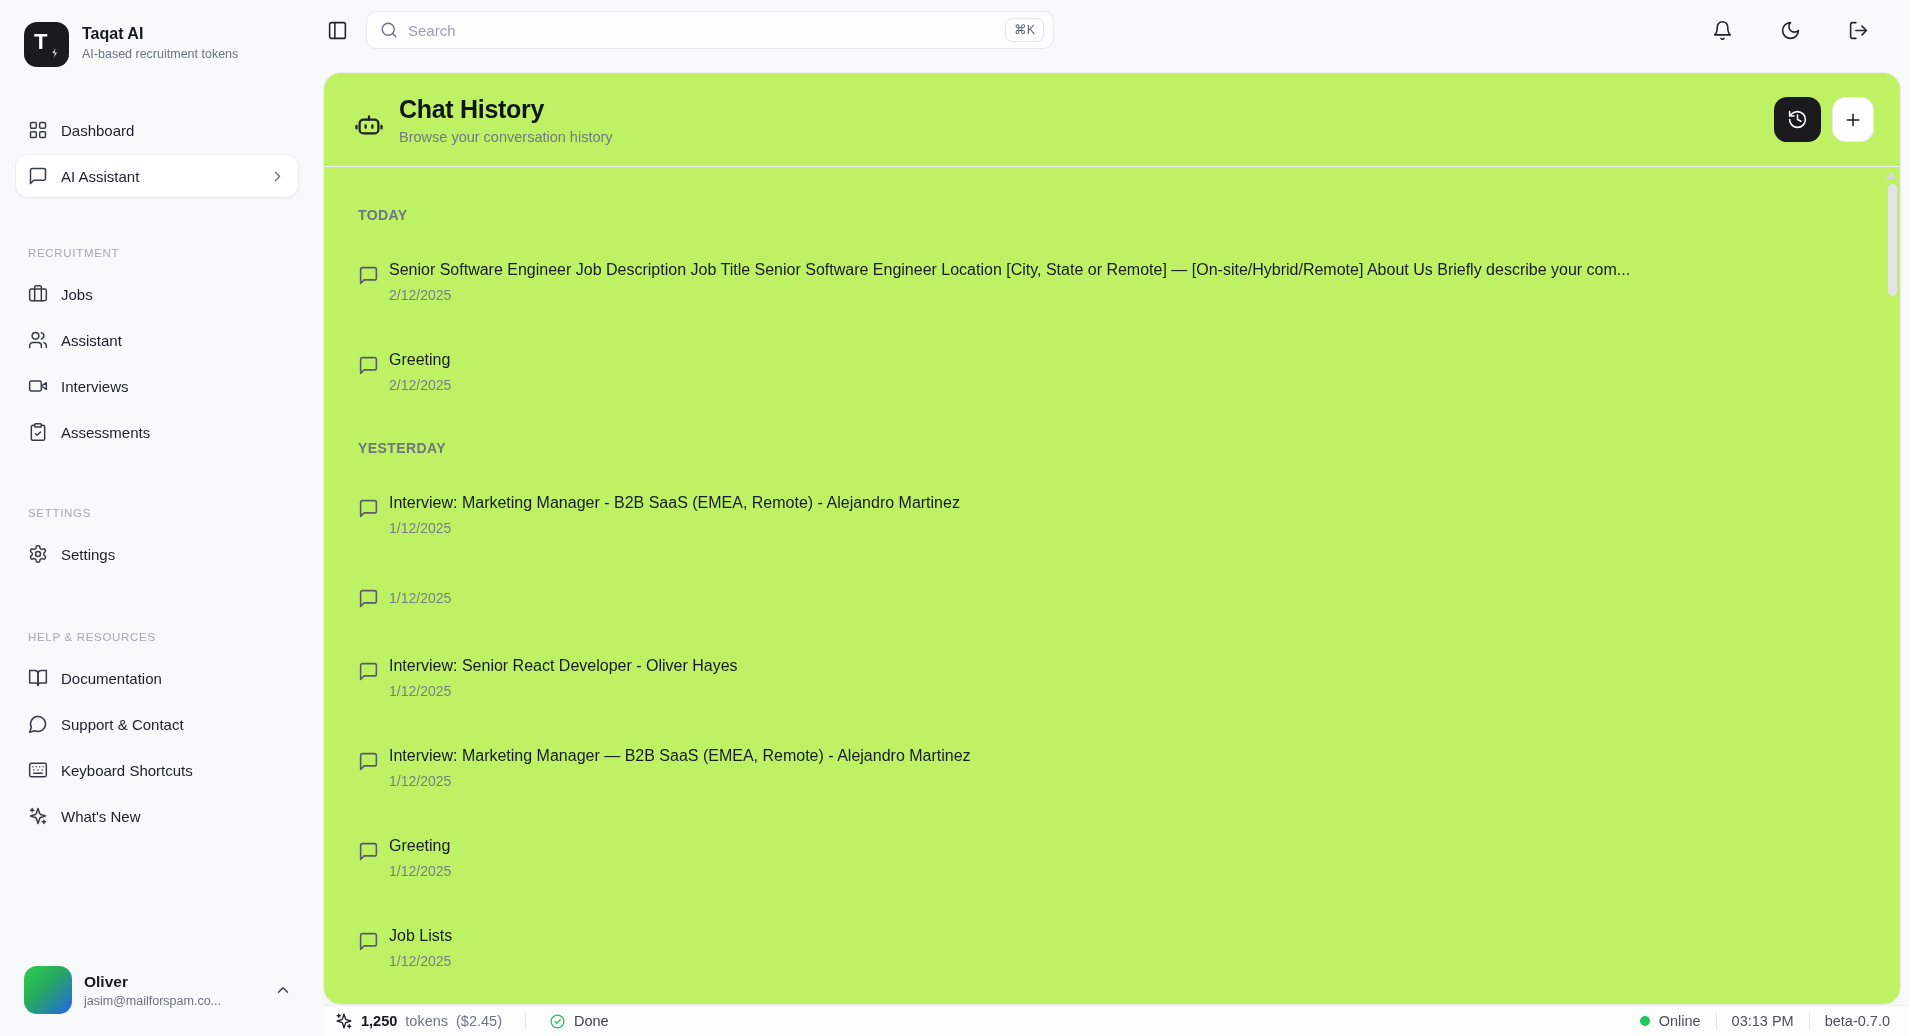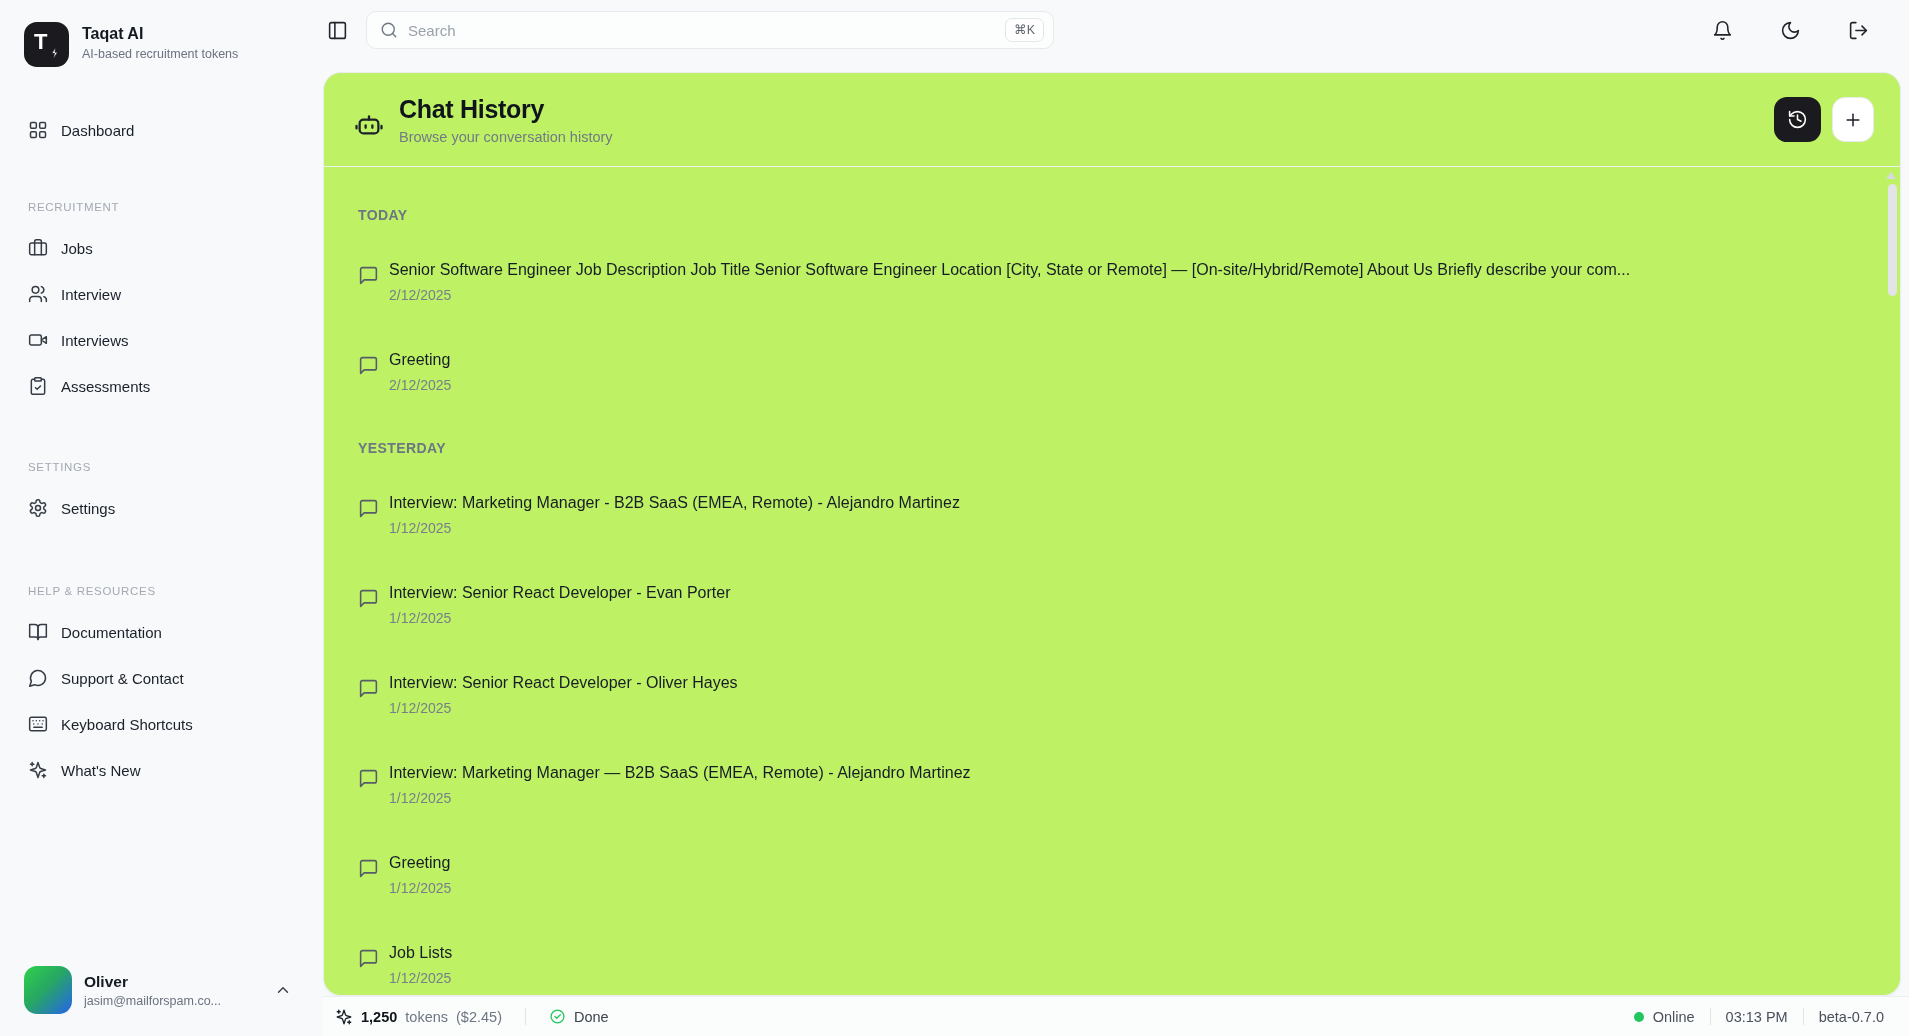--- a/index.html
+++ b/index.html
@@ -94,22 +94,22 @@
                 white-space:nowrap; overflow:hidden; text-overflow:ellipsis; }
   .chat-date { font-size:14px; color:#767f8b; margin-top:7px; line-height:16px; }
 
   .scroll-up { position:absolute; top:5px; right:4px; width:0; height:0;
                border-left:5px solid transparent; border-right:5px solid transparent;
                border-bottom:7px solid #d6d9de; }
   .scroll-thumb { position:absolute; top:17px; right:3px; width:9px; height:112px;
                   background:#e2e4e8; border-radius:5px; cursor:grab; }
 
   
-  .statusbar { height:40px; flex-shrink:0; margin-left:11px; display:flex;
-               align-items:center; padding:0 25px 0 12px; font-size:14.5px;
+  .statusbar { height:31px; flex-shrink:0; margin-left:11px; display:flex;
+               align-items:center; padding:0 19px 0 12px; font-size:14.5px;
                color:#6d7683; border-top:1px solid #edeef1; background:#fbfcfc; }
   .sb-left { display:flex; align-items:center; gap:8px; }
   .sb-spark { color:#1b2129; }
   .sb-tokens { font-weight:700; color:#10151c; }
   .sb-div { width:1px; height:17px; background:#e2e4e8; margin:0 15px; }
   .sb-done { color:#3c434d; }
   .sb-check { color:#22c55e; }
   .sb-right { margin-left:auto; display:flex; align-items:center; color:#4a515c; }
   .dot { width:10px; height:10px; border-radius:50%; background:#22c55e;
          margin-right:9px; }
@@ -138,41 +138,54 @@
           <svg width="20" height="20" viewBox="0 0 24 24" fill="none" stroke="currentColor" stroke-width="1.8" stroke-linecap="round" stroke-linejoin="round">
             <rect x="3" y="3" width="7" height="7" rx="1.5"></rect>
             <rect x="14" y="3" width="7" height="7" rx="1.5"></rect>
             <rect x="14" y="14" width="7" height="7" rx="1.5"></rect>
             <rect x="3" y="14" width="7" height="7" rx="1.5"></rect>
           </svg>
         </span>
     <span>Dashboard</span>
   </div>
 
+  <div class="nav-item active">
+    <span class="ni-icon">
+          <svg width="20" height="20" viewBox="0 0 24 24" fill="none" stroke="currentColor" stroke-width="1.8" stroke-linecap="round" stroke-linejoin="round">
+            <path d="M21 15a2 2 0 0 1-2 2H7l-4 4V5a2 2 0 0 1 2-2h14a2 2 0 0 1 2 2z"></path>
+          </svg>
+        </span>
+    <span>AI Assistant</span>
+  <span class="chev">
+          <svg width="17" height="17" viewBox="0 0 24 24" fill="none" stroke="currentColor" stroke-width="1.8" stroke-linecap="round" stroke-linejoin="round">
+            <path d="m9 18 6-6-6-6"></path>
+          </svg>
+        </span>
+      </div>
 <div class="section-label s1">RECRUITMENT</div>
   <div class="nav-item">
     <span class="ni-icon">
           <svg width="20" height="20" viewBox="0 0 24 24" fill="none" stroke="currentColor" stroke-width="1.8" stroke-linecap="round" stroke-linejoin="round">
             <path d="M16 20V4a2 2 0 0 0-2-2h-4a2 2 0 0 0-2 2v16"></path>
             <rect x="2" y="6" width="20" height="14" rx="2"></rect>
           </svg>
         </span>
     <span>Jobs</span>
   </div>
 
   <div class="nav-item">
     <span class="ni-icon">
           <svg width="20" height="20" viewBox="0 0 24 24" fill="none" stroke="currentColor" stroke-width="1.8" stroke-linecap="round" stroke-linejoin="round">
             <path d="M16 21v-2a4 4 0 0 0-4-4H6a4 4 0 0 0-4 4v2"></path>
             <circle cx="9" cy="7" r="4"></circle>
             <path d="M22 21v-2a4 4 0 0 0-3-3.87"></path>
             <path d="M16 3.13a4 4 0 0 1 0 7.75"></path>
           </svg>
         </span>
-    <span>Interview</span>
+    <span>Assistant</span>
   </div>
 
   <div class="nav-item">
     <span class="ni-icon">
           <svg width="20" height="20" viewBox="0 0 24 24" fill="none" stroke="currentColor" stroke-width="1.8" stroke-linecap="round" stroke-linejoin="round">
             <path d="m22 8-6 4 6 4V8Z"></path>
             <rect x="2" y="6" width="14" height="12" rx="2"></rect>
           </svg>
         </span>
     <span>Interviews</span>
@@ -391,21 +404,20 @@
     </div>
   </div>
 
   <div class="chat-item">
     <span class="ci-icon">
               <svg width="21" height="21" viewBox="0 0 24 24" fill="none" stroke="currentColor" stroke-width="1.8" stroke-linecap="round" stroke-linejoin="round">
                 <path d="M21 15a2 2 0 0 1-2 2H7l-4 4V5a2 2 0 0 1 2-2h14a2 2 0 0 1 2 2z"></path>
               </svg>
             </span>
     <div class="chat-content">
-      <div class="chat-title">Interview: Senior React Developer - Evan Porter</div>
       <div class="chat-date">1/12/2025</div>
     </div>
   </div>
 
   <div class="chat-item">
     <span class="ci-icon">
               <svg width="21" height="21" viewBox="0 0 24 24" fill="none" stroke="currentColor" stroke-width="1.8" stroke-linecap="round" stroke-linejoin="round">
                 <path d="M21 15a2 2 0 0 1-2 2H7l-4 4V5a2 2 0 0 1 2-2h14a2 2 0 0 1 2 2z"></path>
               </svg>
             </span>

